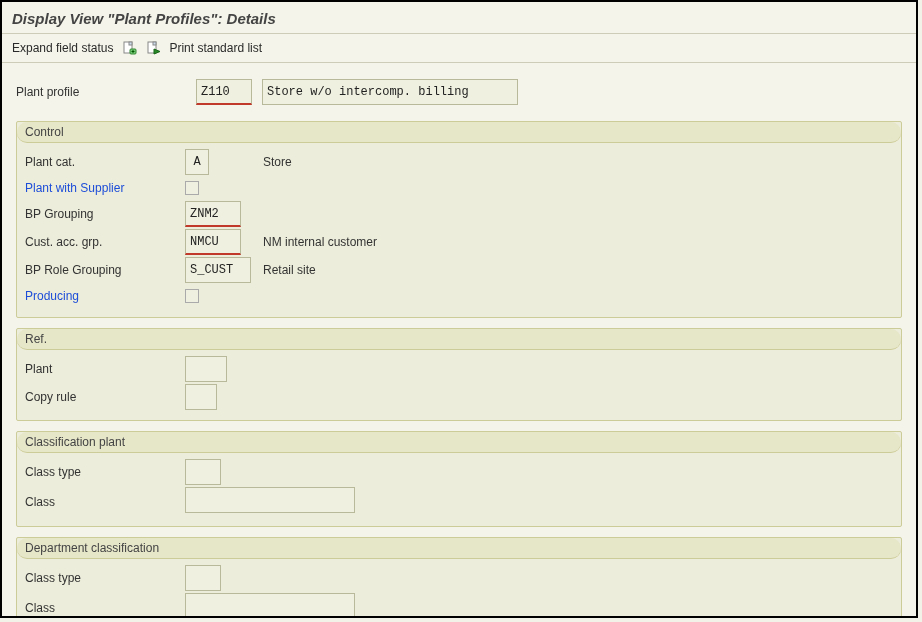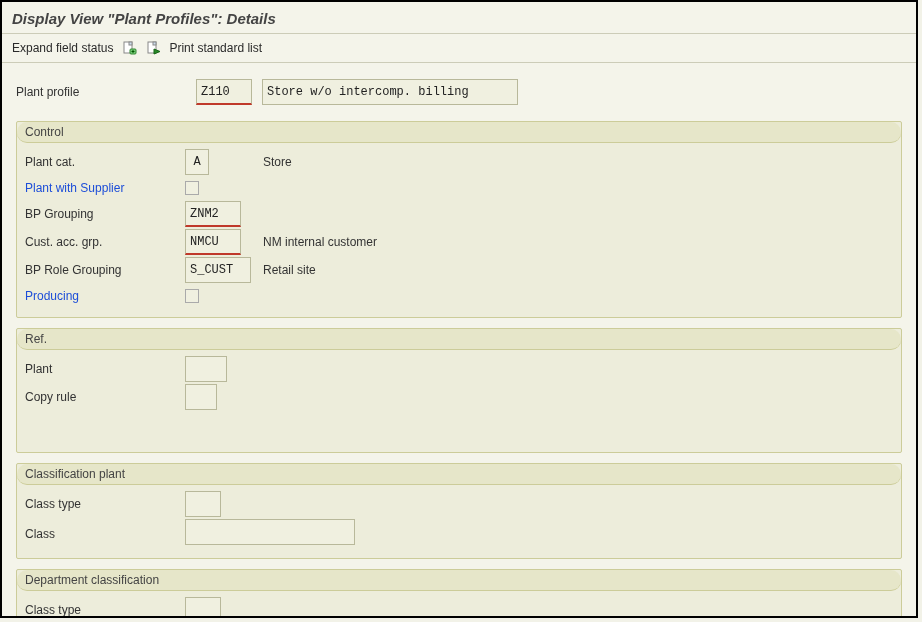--- a/index.html
+++ b/index.html
@@ -212,21 +212,21 @@
           <span class="lbl disabled">Producing</span>
           <span class="valcell">
               <span class="cb"></span>
             </span>
         </div>
       </div>
     </div>
 
     <div class="groupbox">
       <div class="gb-title">Ref.</div>
-      <div class="gb-body" style="padding-bottom:40px;">
+      <div class="gb-body" style="padding-bottom:8px;">
         <div class="row">
           <span class="lbl">Plant</span>
           <span class="valcell">
               <span class="input-box" style="width:42px;"></span>
             </span>
         </div>
         <div class="row">
           <span class="lbl">Copy rule</span>
           <span class="valcell">
               <span class="input-box" style="width:32px;"></span>

